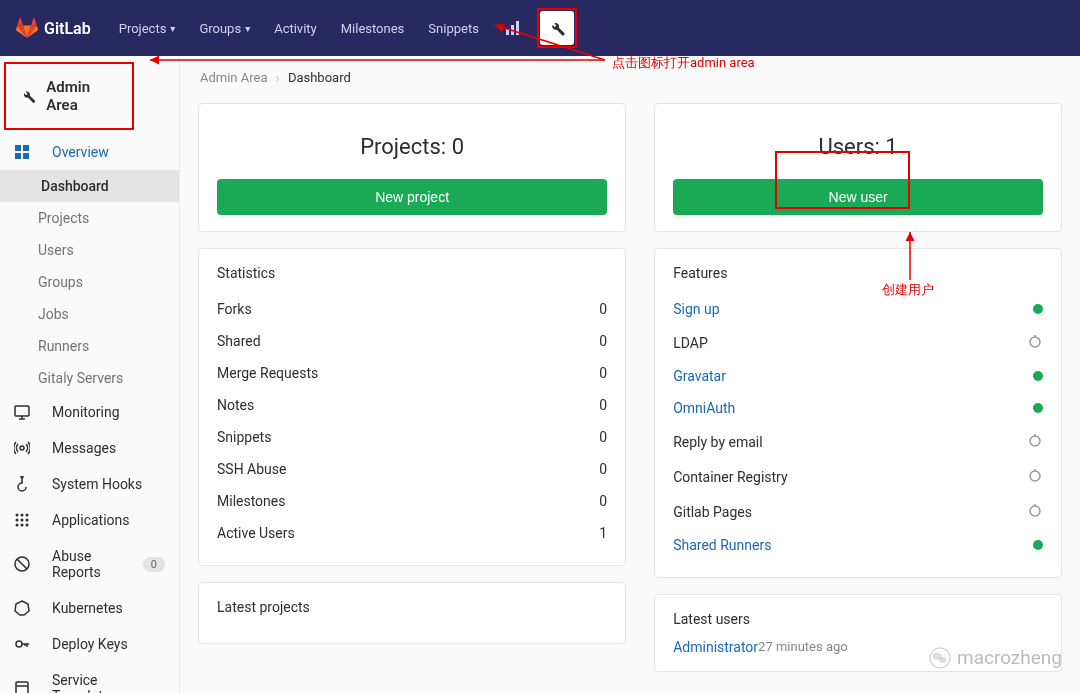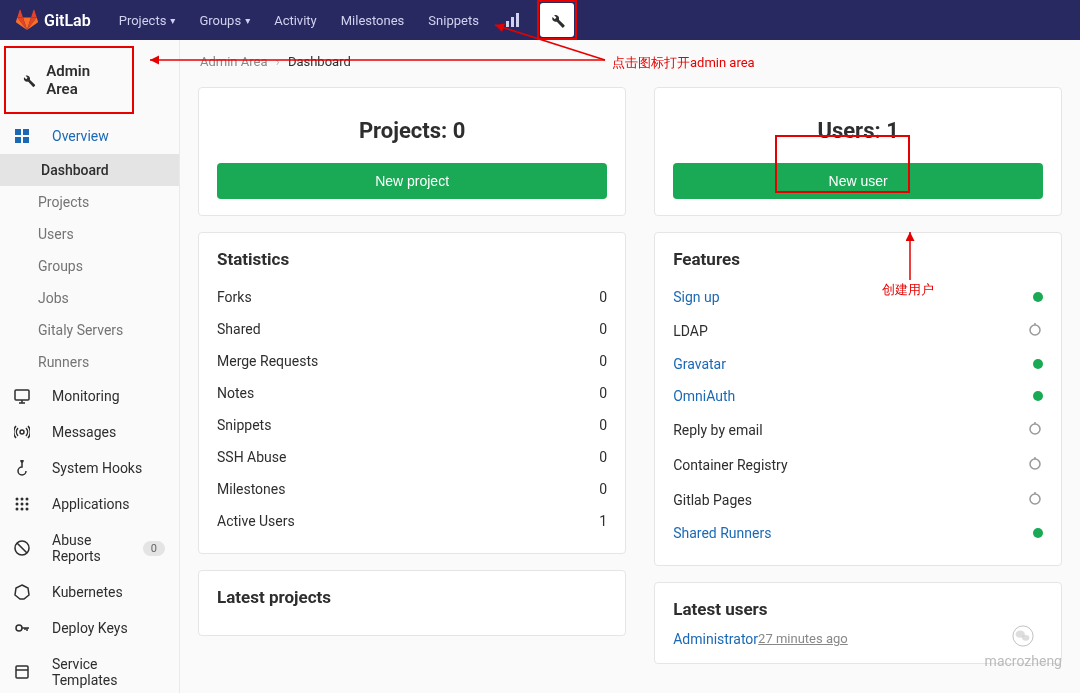--- a/index.html
+++ b/index.html
@@ -1,19 +1,19 @@
 <!DOCTYPE html>
 <html><head>
 <meta charset="utf-8">
 <style>
 * { box-sizing: border-box; margin: 0; padding: 0; }
 body { font-family: -apple-system, BlinkMacSystemFont, "Segoe UI", Roboto, sans-serif; font-size: 14px; color: #2e2e2e; background: #fafafa; width: 1080px; height: 693px; overflow: hidden; position: relative; }
 
 
-.topnav { height: 40px; background: #292961; color: #fff; display: flex; align-items: center; padding: 0 16px; gap: 10px; }
+.topnav { height: 56px; background: #292961; color: #fff; display: flex; align-items: center; padding: 0 16px; gap: 10px; }
 .logo { display: flex; align-items: center; gap: 6px; font-weight: 600; font-size: 16px; }
 .logo svg { width: 22px; height: 22px; }
 .nav-links { display: flex; gap: 4px; margin-left: 8px; }
 .nav-link { color: #d1d1f0; padding: 6px 10px; font-size: 13px; display: flex; align-items: center; gap: 4px; cursor: pointer; }
 .nav-icon-btn { width: 28px; height: 28px; display: flex; align-items: center; justify-content: center; cursor: pointer; color: #d1d1f0; }
 .admin-wrench-box { width: 34px; height: 34px; background: #fff; border-radius: 3px; display: flex; align-items: center; justify-content: center; cursor: pointer; }
 .admin-wrench-box svg { width: 18px; height: 18px; }
 .red-box-admin { border: 2px solid #e60000; padding: 1px; }
 
 
@@ -32,45 +32,45 @@
 .content { flex: 1; padding: 14px 18px 0 18px; overflow-y: auto; }
 .breadcrumb { color: #888; font-size: 13px; margin-bottom: 18px; margin-left: 2px; }
 .breadcrumb .sep { margin: 0 5px; color: #bbb; }
 .breadcrumb .cur { color: #2e2e2e; }
 
 .panels-row { display: flex; gap: 28px; margin-bottom: 16px; }
 .panels-col { display: flex; flex-direction: column; gap: 16px; }
 .panels-col.left { flex: 1.05; }
 .panels-col.right { flex: 1; }
 .panel { background: #fff; border: 1px solid #e5e5e5; border-radius: 4px; padding: 16px 18px; }
-.stat-big { text-align: center; font-size: 22px; color: #2e2e2e; padding: 14px 0 20px 0; font-weight: bold; }
+.stat-big { text-align: center; font-size: 22px; color: #2e2e2e; padding: 14px 0 20px 0; }
 .btn-green { background: #1aaa55; color: #fff; border: none; border-radius: 4px; padding: 10px 0; width: 100%; font-size: 14px; font-weight: 500; cursor: pointer; }
 .red-box-newuser-wrap { position: relative; }
 .red-box-newuser { position: absolute; border: 2px solid #e60000; top: -28px; left: 102px; width: 135px; height: 58px; pointer-events: none; }
 
-.panel-title { font-size: 17px; font-weight: 700; margin-bottom: 12px; }
+.panel-title { font-size: 14px; font-weight: 400; margin-bottom: 12px; }
 .stat-row { display: flex; justify-content: space-between; padding: 8px 0; font-size: 14px; color: #2e2e2e; }
 .feat-row { display: flex; justify-content: space-between; align-items: center; padding: 8px 0; font-size: 14px; gap: 28px; }
 .feat-row .link { color: #1b69b6; cursor: pointer; }
 .status-dot { width: 10px; height: 10px; border-radius: 50%; display: inline-block; }
 .status-on { background: #1aaa55; }
 .status-off { color: #999; }
 .status-off svg { width: 16px; height: 16px; }
 
 .latest-user { color: #1b69b6; cursor: pointer; display: flex; justify-content: flex-start; }
-.latest-time { color: #888; font-size: 13px; text-decoration: underline; }
+.latest-time { color: #888; font-size: 13px; }
 
 
 .annot { position: absolute; color: #e60000; font-size: 13px; pointer-events: none; }
 .annot-arrow { stroke: #e60000; fill: none; stroke-width: 1.5; }
 .annot-text1 { left: 612px; top: 54px; }
 .annot-text2 { left: 882px; top: 281px; }
 
 
-.watermark { position: absolute; right: 18px; bottom: 24px; color: #aaa; font-size: 14px; display: flex; align-items: center; gap: 6px; opacity: .8; pointer-events: none; flex-direction: column; }
+.watermark { position: absolute; right: 18px; bottom: 24px; color: #aaa; font-size: 19px; display: flex; align-items: center; gap: 6px; opacity: .8; pointer-events: none; }
 .watermark svg { width: 22px; height: 22px; }
 
 .chev { font-size: 10px; }
 </style>
 </head>
 <body>
 
 <div class="topnav">
   <div class="logo">
     <svg viewBox="0 0 24 24">
@@ -137,22 +137,22 @@
           <rect x="1" y="9" width="6" height="6"></rect>
           <rect x="9" y="9" width="6" height="6"></rect>
         </svg>
       <span>Overview</span>
     </div>
     <div class="side-sub active"><span>Dashboard</span></div>
     <div class="side-sub"><span>Projects</span></div>
     <div class="side-sub"><span>Users</span></div>
     <div class="side-sub"><span>Groups</span></div>
     <div class="side-sub"><span>Jobs</span></div>
+    <div class="side-sub"><span>Runners</span></div>
     <div class="side-sub"><span>Gitaly Servers</span></div>
-    <div class="side-sub"><span>Runners</span></div>
 
     <div class="side-group-head plain">
       <svg viewBox="0 0 16 16" fill="none" stroke="currentColor" stroke-width="1.5">
           <rect x="1" y="2" width="14" height="10" rx="1"></rect>
           <path d="M5 15h6M8 12v3"></path>
         </svg>
       <span>Monitoring</span>
     </div>
     <div class="side-group-head plain">
       <svg viewBox="0 0 16 16" fill="none" stroke="currentColor" stroke-width="1.5">

